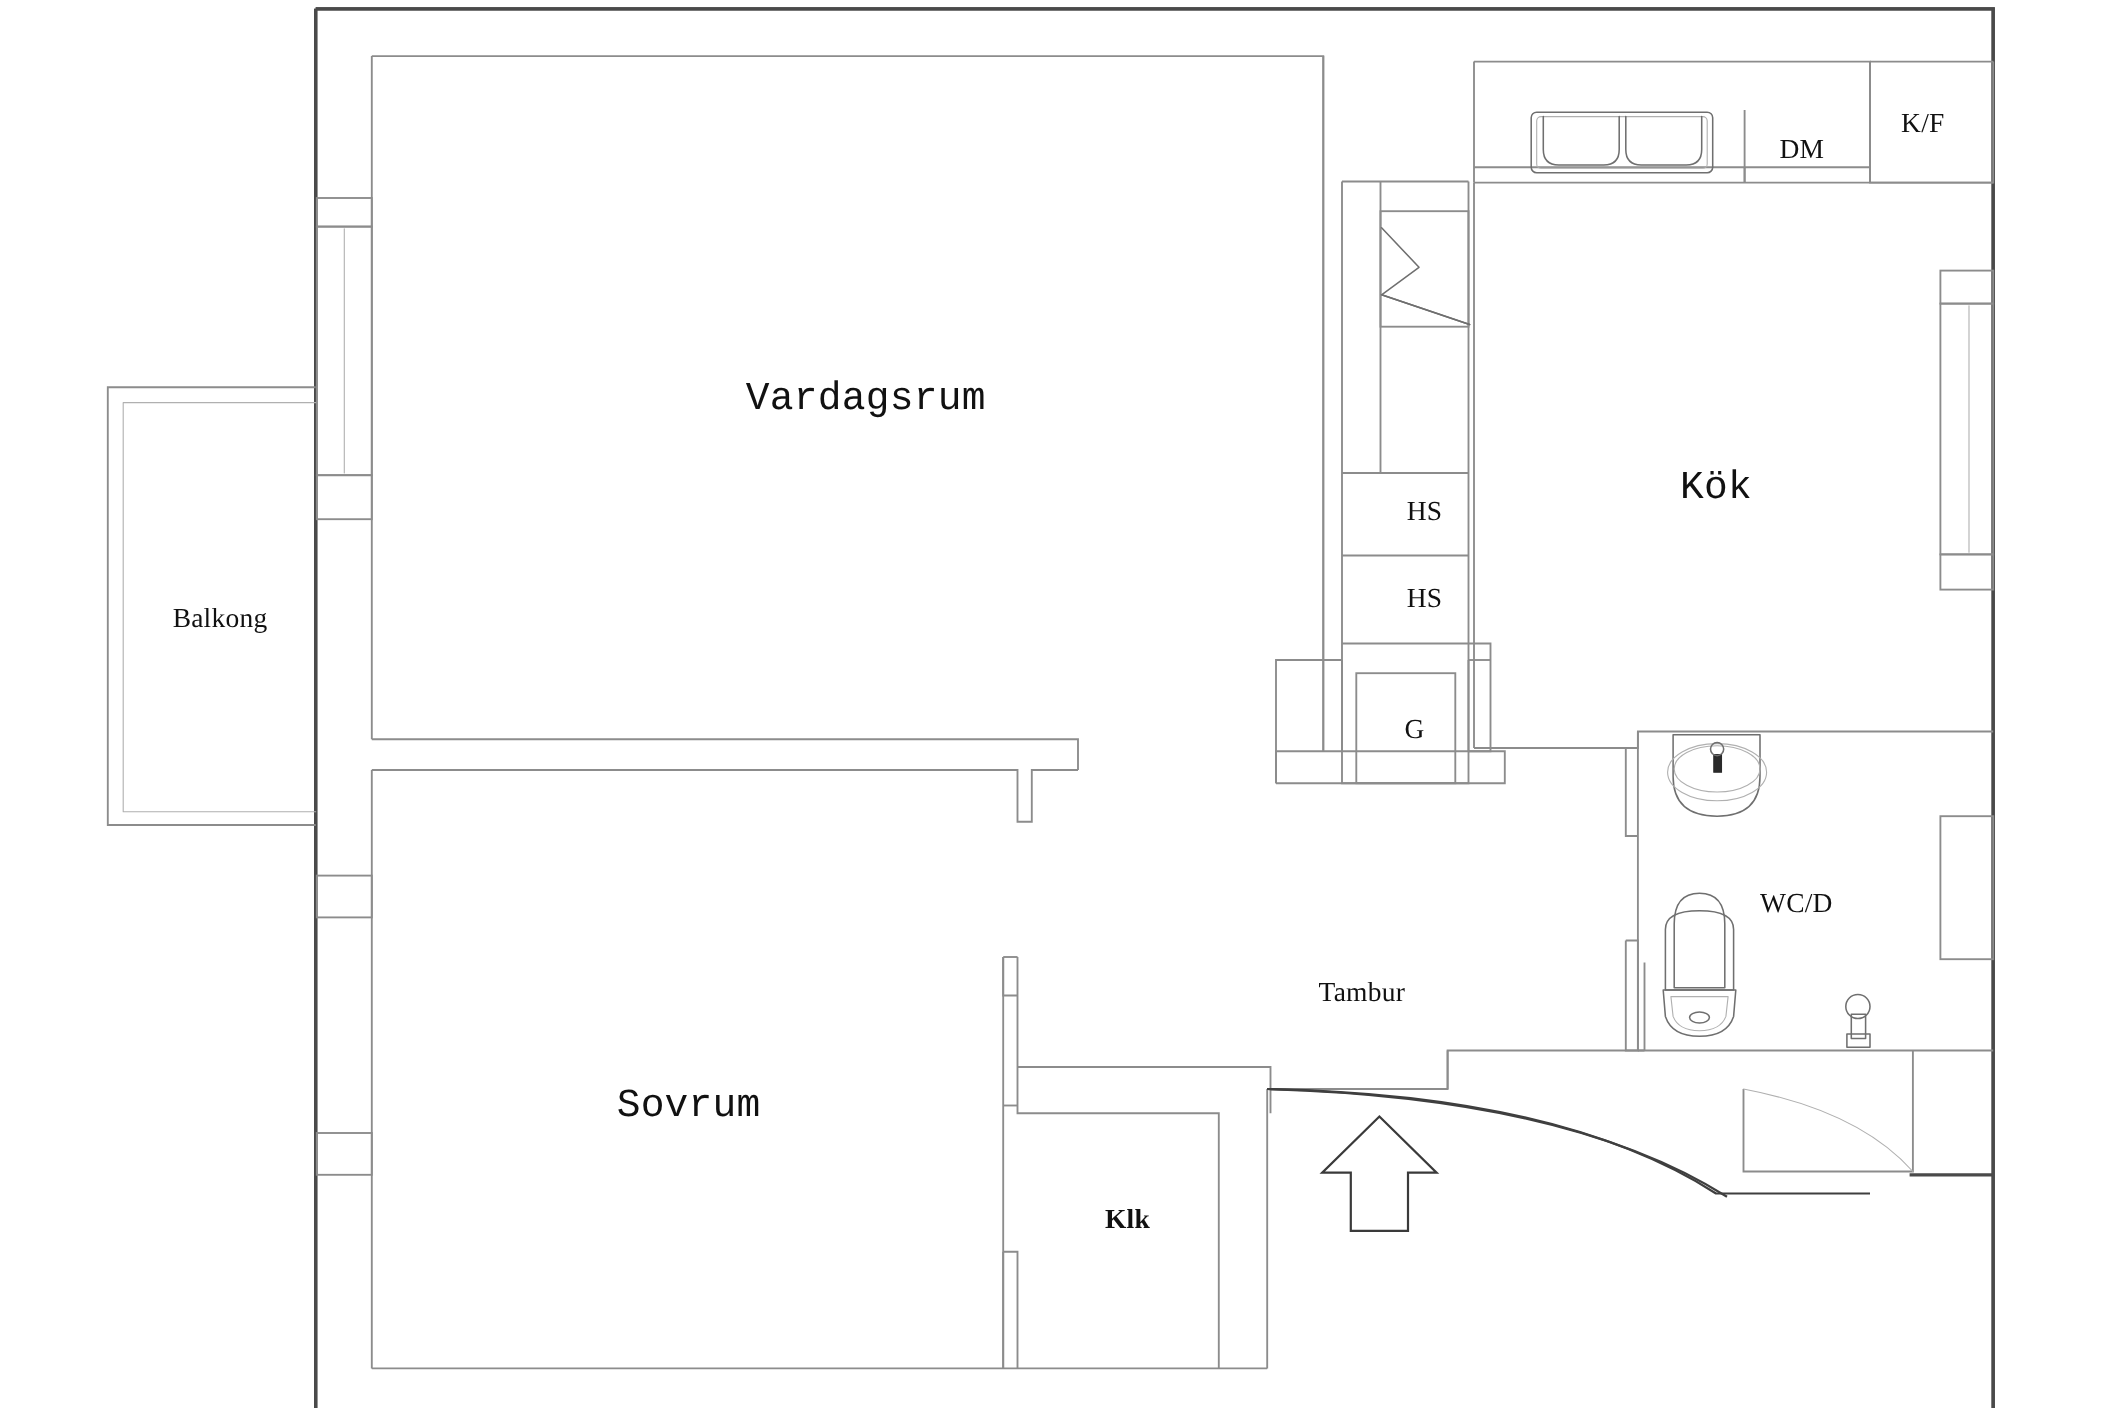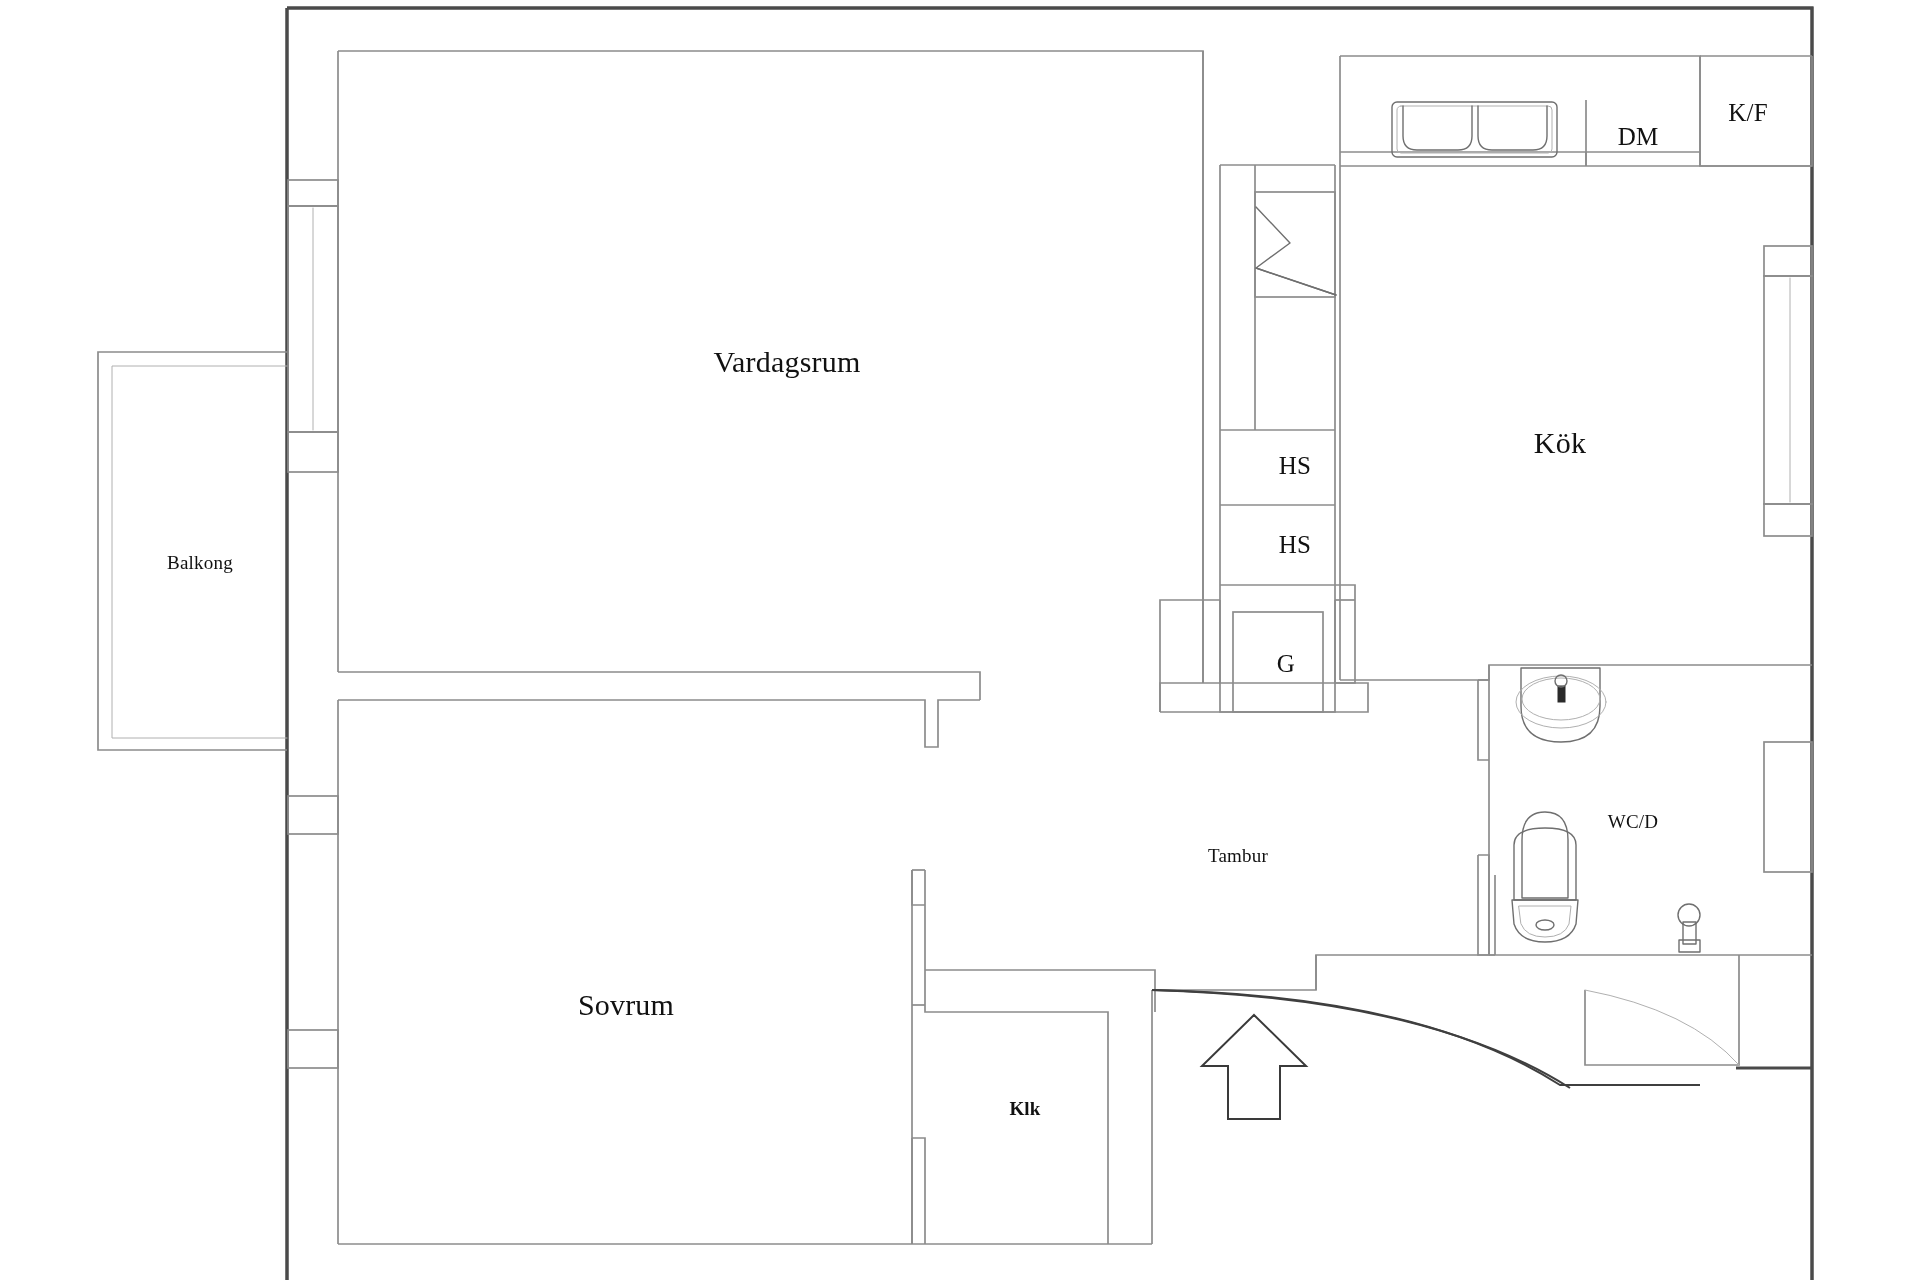--- a/index.html
+++ b/index.html
@@ -29,22 +29,22 @@
   }
   .room-label {
     position: absolute;
     color: #111111;
     font-family: "Liberation Serif", "DejaVu Serif", serif;
     white-space: nowrap;
     transform: translate(-50%, -50%);
     letter-spacing: 0.2px;
     user-select: none;
   }
-  .lbl-lg  { font-size: 30px; }
-  .lbl-md  { font-size: 19px; }
+  .lbl-lg  { font-size: 36px; font-family: Liberation Mono, monospace; }
+  .lbl-md  { font-size: 25px; }
   .lbl-sm  { font-size: 25px; }
 </style>
 </head>
 <body>
 
 <div id="plan-root">
 
   <svg id="plan-svg" viewBox="0 0 1920 1280" xmlns="http://www.w3.org/2000/svg">
 
     <defs>
@@ -265,21 +265,21 @@
   </svg>
 
   <div class="room-label lbl-md" style="left:200px; top:563px;">Balkong</div>
 
   <div class="room-label lbl-lg" style="left:787px; top:362px;">Vardagsrum</div>
 
   <div class="room-label lbl-lg" style="left:1560px; top:443px;">Kök</div>
 
   <div class="room-label lbl-lg" style="left:626px; top:1005px;">Sovrum</div>
 
-  <div class="room-label lbl-md" style="left:1238px; top:856px;">Tambur</div>
+  <div class="room-label lbl-md" style="left:1238px; top:903px;">Tambur</div>
 
   <div class="room-label lbl-md" style="left:1633px; top:822px;">WC/D</div>
 
   <div class="room-label lbl-md" style="left:1025px; top:1109px;font-weight:bold;">Klk</div>
 
   <div class="room-label lbl-sm" style="left:1638px; top:137px;">DM</div>
 
   <div class="room-label lbl-sm" style="left:1748px; top:113px;text-align:right;">K/F</div>
 
   <div class="room-label lbl-sm" style="left:1295px; top:466px;">HS</div>

